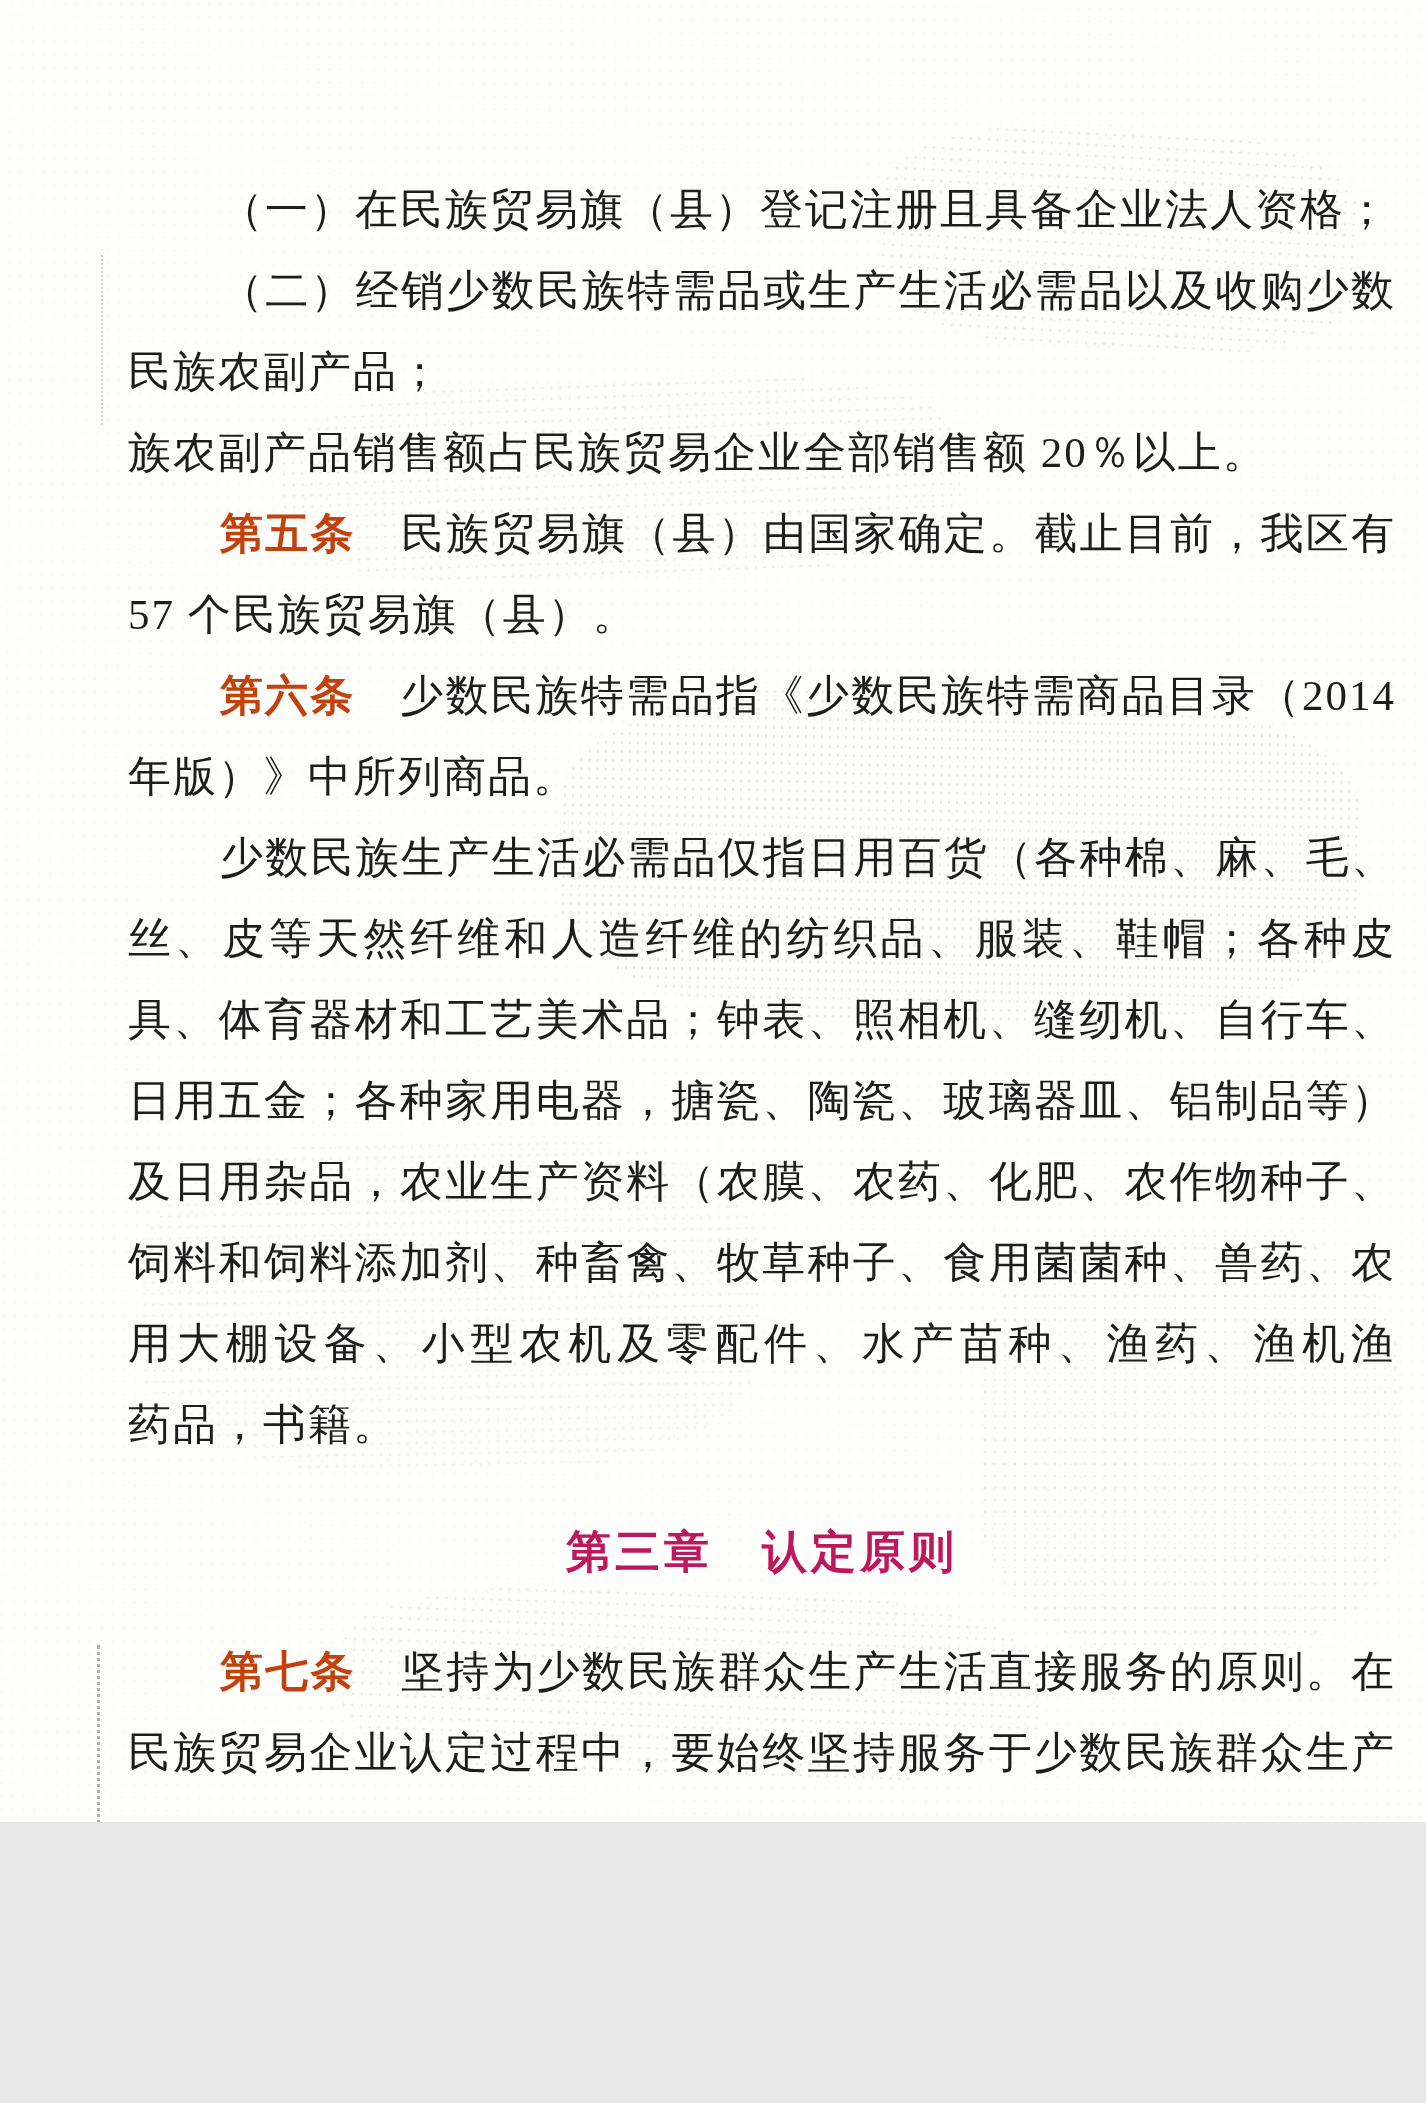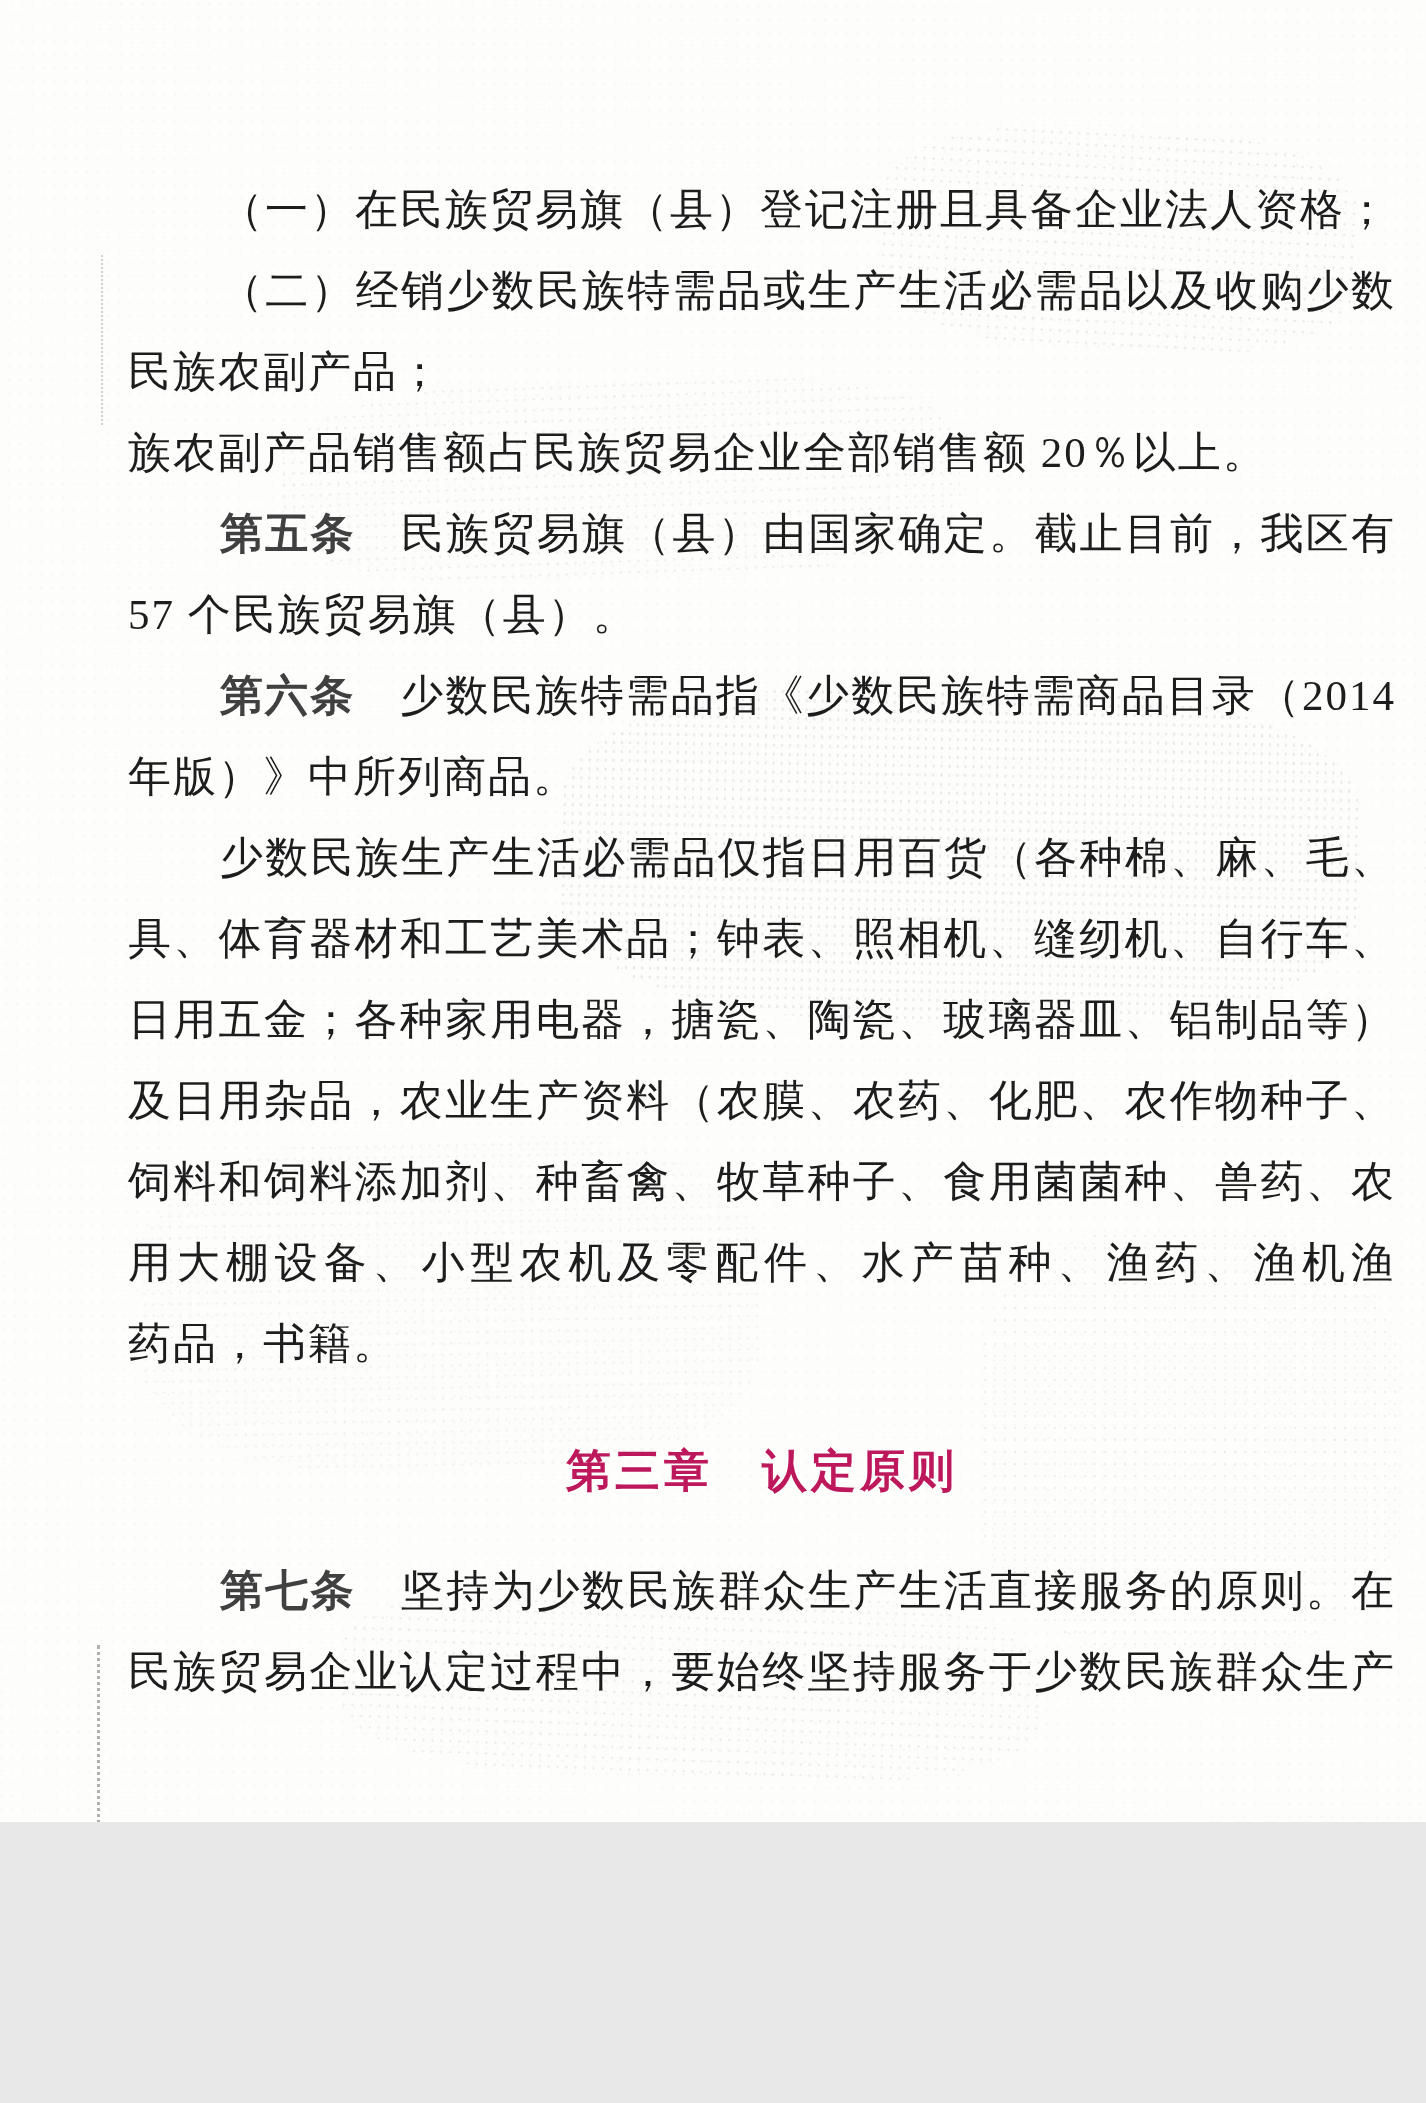--- a/index.html
+++ b/index.html
@@ -29,21 +29,21 @@
     white-space:normal;
     text-align:justify;
     text-align-last:justify;
     overflow:hidden;
   }
   .indent { text-indent:92px; }
   .gap-top { margin-top:9px; }
   .term {
     font-weight:bold;
     font-family:"Liberation Sans", sans-serif;
-    color:#404040;
+    color:#c2410c;
   }
   .chapter-heading {
     font-size:45px;
     font-weight:bold;
     font-family:"Liberation Sans", sans-serif;
     text-align:center;
     line-height:81px;
     height:81px;
     margin-top:46px;
     margin-bottom:39px;
@@ -111,20 +111,21 @@
     <div class="line indent full"><b class="term">第五条</b><span>　民族贸易旗（县）由国家确定。截止目前，我区有</span></div>
 
     <div class="line"><b class="term"></b><span>57 个民族贸易旗（县）。</span></div>
 
     <div class="line indent full"><b class="term">第六条</b><span>　少数民族特需品指《少数民族特需商品目录（2014</span></div>
 
     <div class="line"><b class="term"></b><span>年版）》中所列商品。</span></div>
 
     <div class="line indent full"><b class="term"></b><span>少数民族生产生活必需品仅指日用百货（各种棉、麻、毛、</span></div>
 
+    <div class="line full"><b class="term"></b><span>丝、皮等天然纤维和人造纤维的纺织品、服装、鞋帽；各种皮</span></div>
 
 
     <div class="line full"><b class="term"></b><span>具、体育器材和工艺美术品；钟表、照相机、缝纫机、自行车、</span></div>
 
     <div class="line full"><b class="term"></b><span>日用五金；各种家用电器，搪瓷、陶瓷、玻璃器皿、铝制品等）</span></div>
 
     <div class="line full"><b class="term"></b><span>及日用杂品，农业生产资料（农膜、农药、化肥、农作物种子、</span></div>
 
     <div class="line full"><b class="term"></b><span>饲料和饲料添加剂、种畜禽、牧草种子、食用菌菌种、兽药、农</span></div>
 

